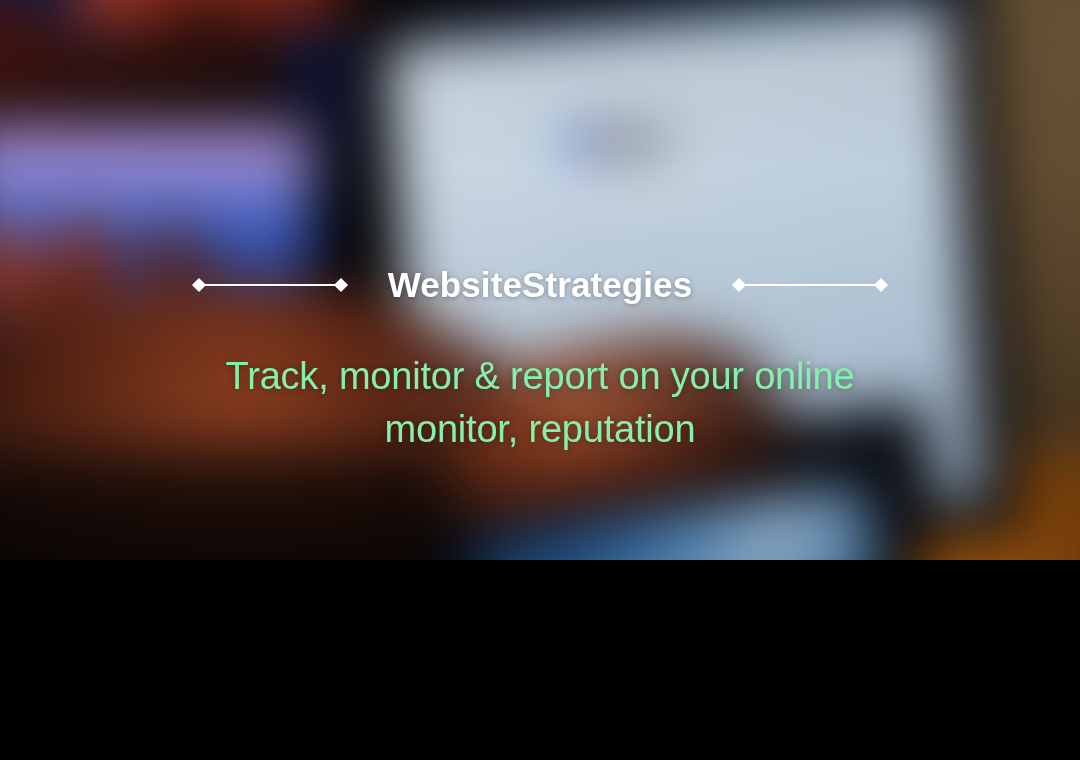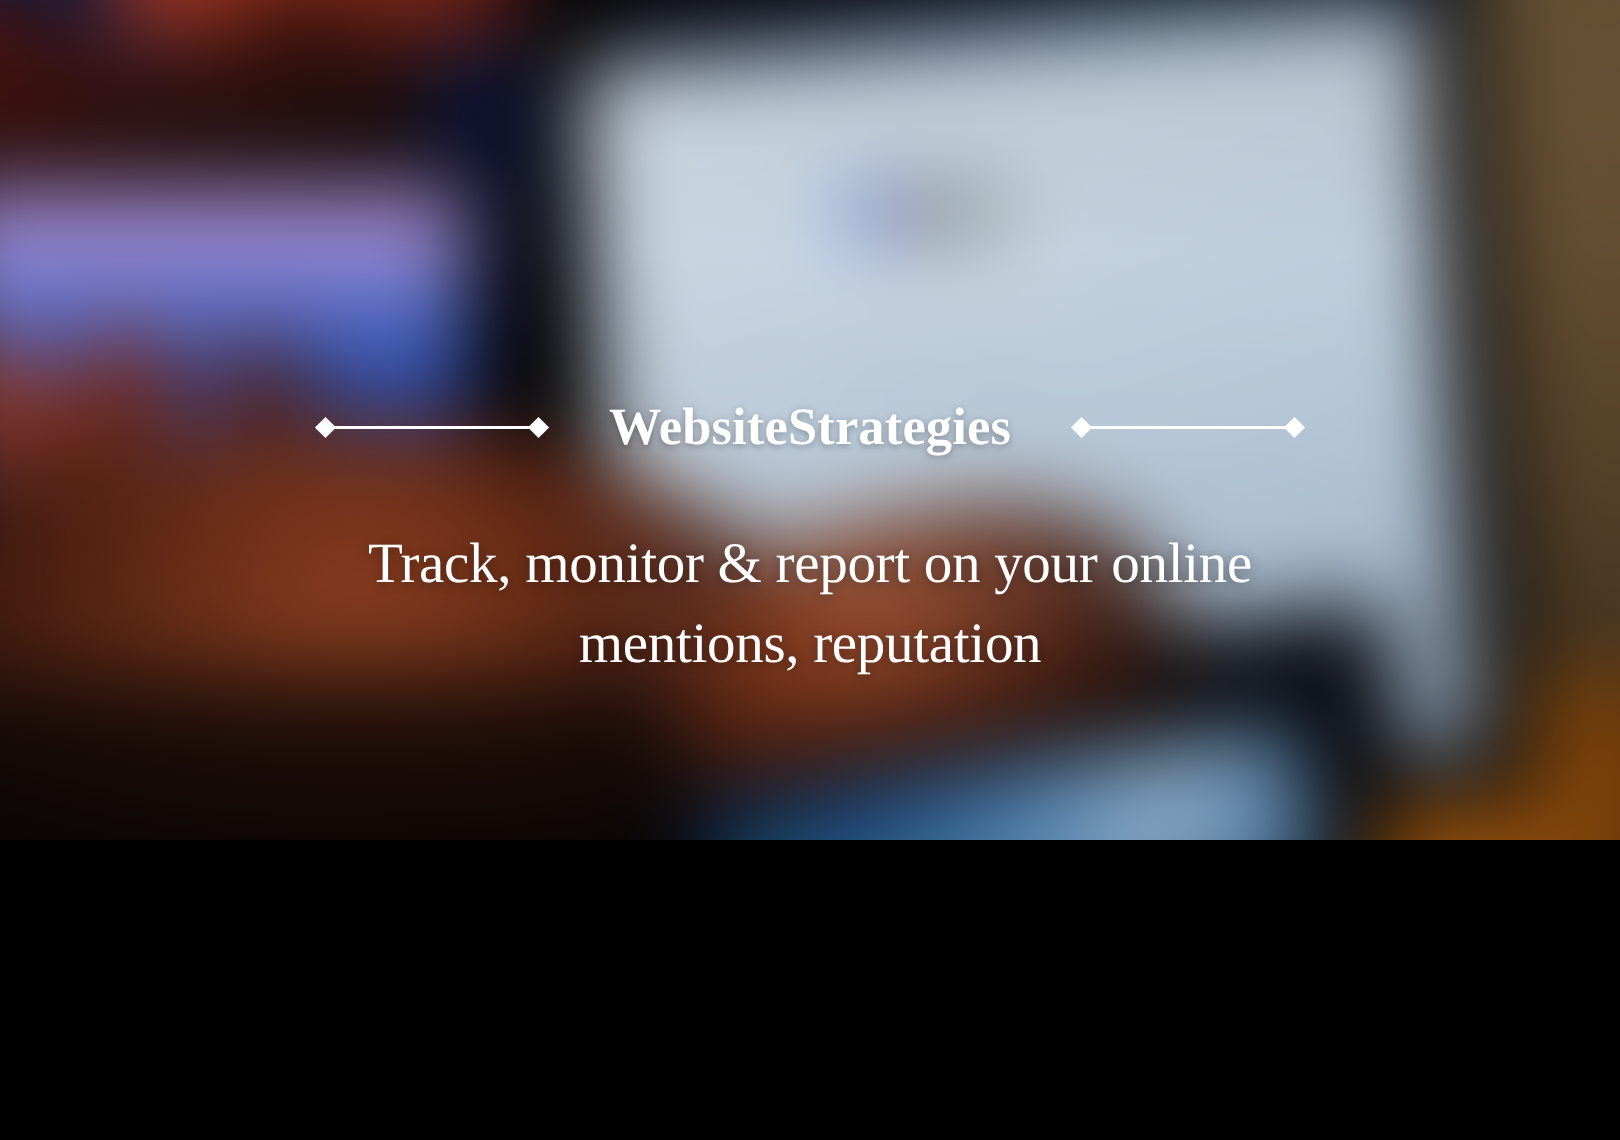--- a/index.html
+++ b/index.html
@@ -5,21 +5,21 @@
   html, body {
     margin: 0;
     padding: 0;
     background: #000;
   }
   #stage {
     position: relative;
     width: 1080px;
     height: 560px;
     overflow: hidden;
-    font-family: Liberation Serif, serif;
+    font-family: Liberation Sans, sans-serif;
   }
 
   
   #photo {
     position: absolute;
     inset: -80px;
     filter: blur(26px) saturate(1.08);
     transform: scale(1.06);
   }
   .lyr { position: absolute; }
@@ -240,21 +240,21 @@
     letter-spacing: .1px;
     white-space: nowrap;
     text-shadow: 0 1px 5px rgba(0,0,0,.30);
   }
 
   #tagline {
     position: absolute;
     left: 0; right: 0;
     top: 350px;
     text-align: center;
-    color: #ffffff;
+    color: #86efac;
     font-size: 38px;
     font-weight: 300;
     line-height: 53px;
     letter-spacing: -.2px;
     text-shadow: 0 1px 7px rgba(0,0,0,.34);
   }
   #tagline .ln { display: block; }
 </style>
 </head>
 <body>
@@ -320,17 +320,17 @@
 
       <span class="rule">
         <span class="dia left"></span>
         <span class="bar"></span>
         <span class="dia right"></span>
       </span>
     </div>
 
     <div id="tagline">
       <span class="ln">Track, monitor &amp; report on your online</span>
-      <span class="ln">mentions, reputation</span>
+      <span class="ln">monitor, reputation</span>
     </div>
 
   </div>
 </div>
 
 </body></html>

